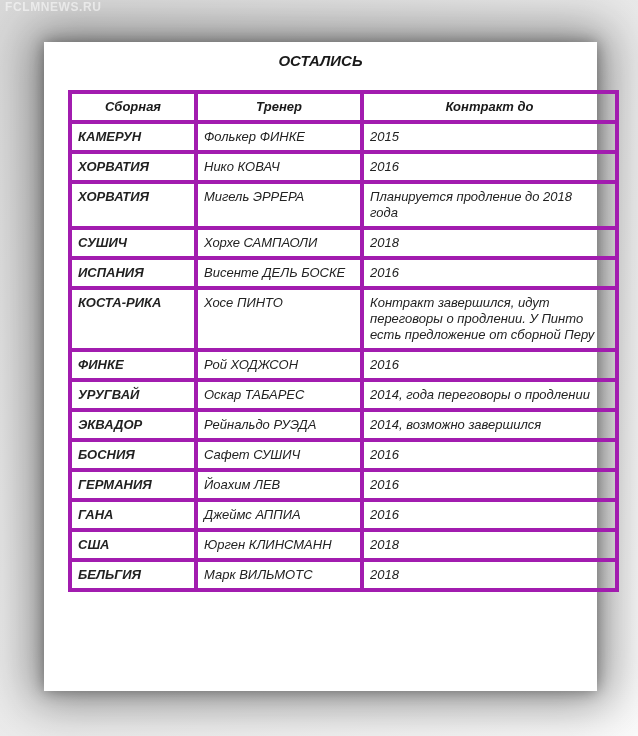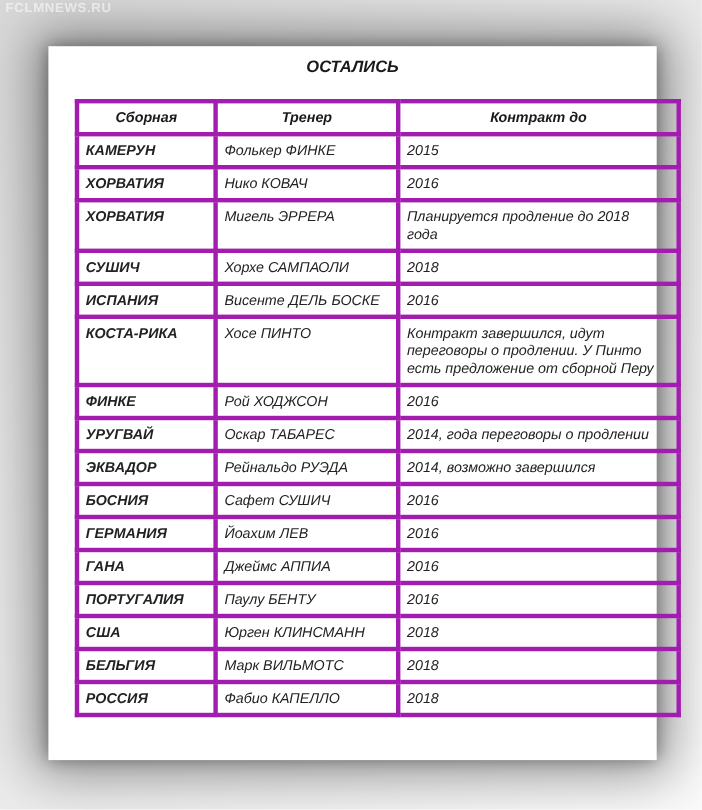--- a/index.html
+++ b/index.html
@@ -139,34 +139,24 @@
           <td class="col-team">ГЕРМАНИЯ</td>
           <td class="col-coach">Йоахим ЛЕВ</td>
           <td class="col-contract">2016</td>
         </tr>
         <tr>
           <td class="col-team">ГАНА</td>
           <td class="col-coach">Джеймс АППИА</td>
           <td class="col-contract">2016</td>
         </tr>
         <tr>
-          <td class="col-team">ПОРТУГАЛИЯ</td>
-          <td class="col-coach">Паулу БЕНТУ</td>
-          <td class="col-contract">2016</td>
-        </tr>
-        <tr>
           <td class="col-team">США</td>
           <td class="col-coach">Юрген КЛИНСМАНН</td>
           <td class="col-contract">2018</td>
         </tr>
         <tr>
           <td class="col-team">БЕЛЬГИЯ</td>
           <td class="col-coach">Марк ВИЛЬМОТС</td>
           <td class="col-contract">2018</td>
         </tr>
-        <tr>
-          <td class="col-team">РОССИЯ</td>
-          <td class="col-coach">Фабио КАПЕЛЛО</td>
-          <td class="col-contract">2018</td>
-        </tr>
       </tbody>
   </table>
 </div>
 
 </body></html>

